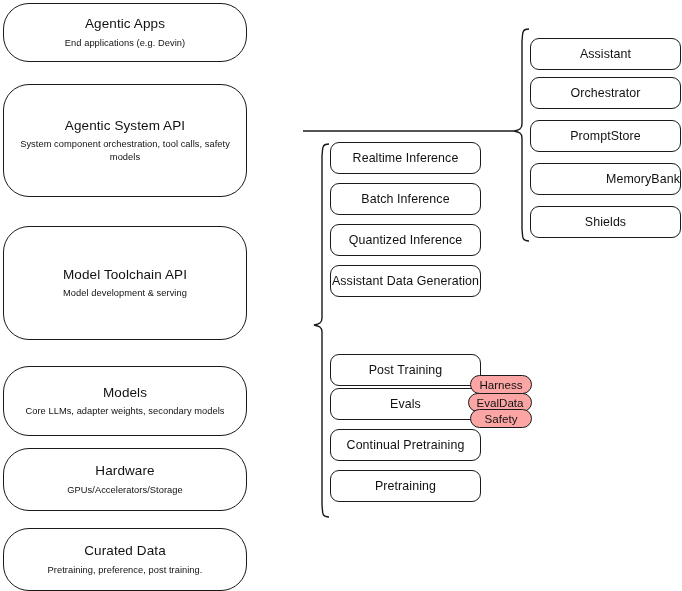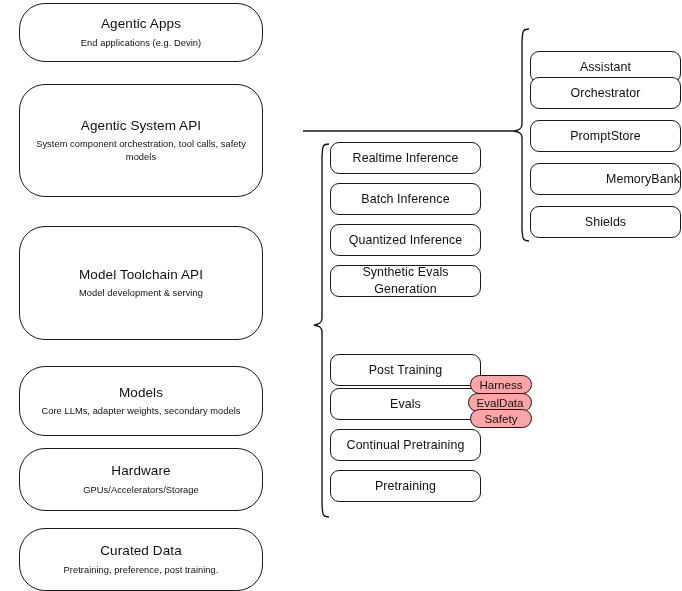--- a/index.html
+++ b/index.html
@@ -45,21 +45,20 @@
     line-height: 1.4;
     margin-top: 3px;
     letter-spacing: 0.05px;
   }
 
   
   .layer-box {
     left: 3px;
     width: 244px;
     border-radius: 26px;
-    margin-left: 16px;
   }
 
   
   .cap-box {
     height: 32px;
     border-radius: 9px;
     justify-content: center;
   }
   .cap-box .title {
     font-size: 12.4px;
@@ -163,21 +162,21 @@
   <div class="box cap-box mid-box" style="top:142px;">
     <div class="title">Realtime Inference</div>
   </div>
   <div class="box cap-box mid-box" style="top:183px;">
     <div class="title">Batch Inference</div>
   </div>
   <div class="box cap-box mid-box" style="top:224px;">
     <div class="title">Quantized Inference</div>
   </div>
   <div class="box cap-box mid-box" style="top:265px;">
-    <div class="title">Synthetic Evals Generation</div>
+    <div class="title">Assistant Data Generation</div>
   </div>
   <div class="box cap-box mid-box" style="top:354px;text-align:right;">
     <div class="title">Post Training</div>
   </div>
   <div class="box cap-box mid-box" style="top:388px;">
     <div class="title">Evals</div>
   </div>
   <div class="box cap-box mid-box" style="top:429px;">
     <div class="title">Continual Pretraining</div>
   </div>
@@ -188,21 +187,21 @@
   <div class="pill" style="left:470px; top:375px; width:62px;">
     <span>Harness</span>
   </div>
   <div class="pill" style="left:468px; top:393px; width:64px;">
     <span>EvalData</span>
   </div>
   <div class="pill" style="left:470px; top:409px; width:62px;">
     <span>Safety</span>
   </div>
 
-  <div class="box cap-box right-box" style="top:51px;">
+  <div class="box cap-box right-box" style="top:38px;">
     <div class="title">Assistant</div>
   </div>
   <div class="box cap-box right-box" style="top:77px;">
     <div class="title">Orchestrator</div>
   </div>
   <div class="box cap-box right-box" style="top:120px;">
     <div class="title">PromptStore</div>
   </div>
   <div class="box cap-box right-box" style="top:163px;align-items:flex-end;">
     <div class="title">MemoryBank</div>

